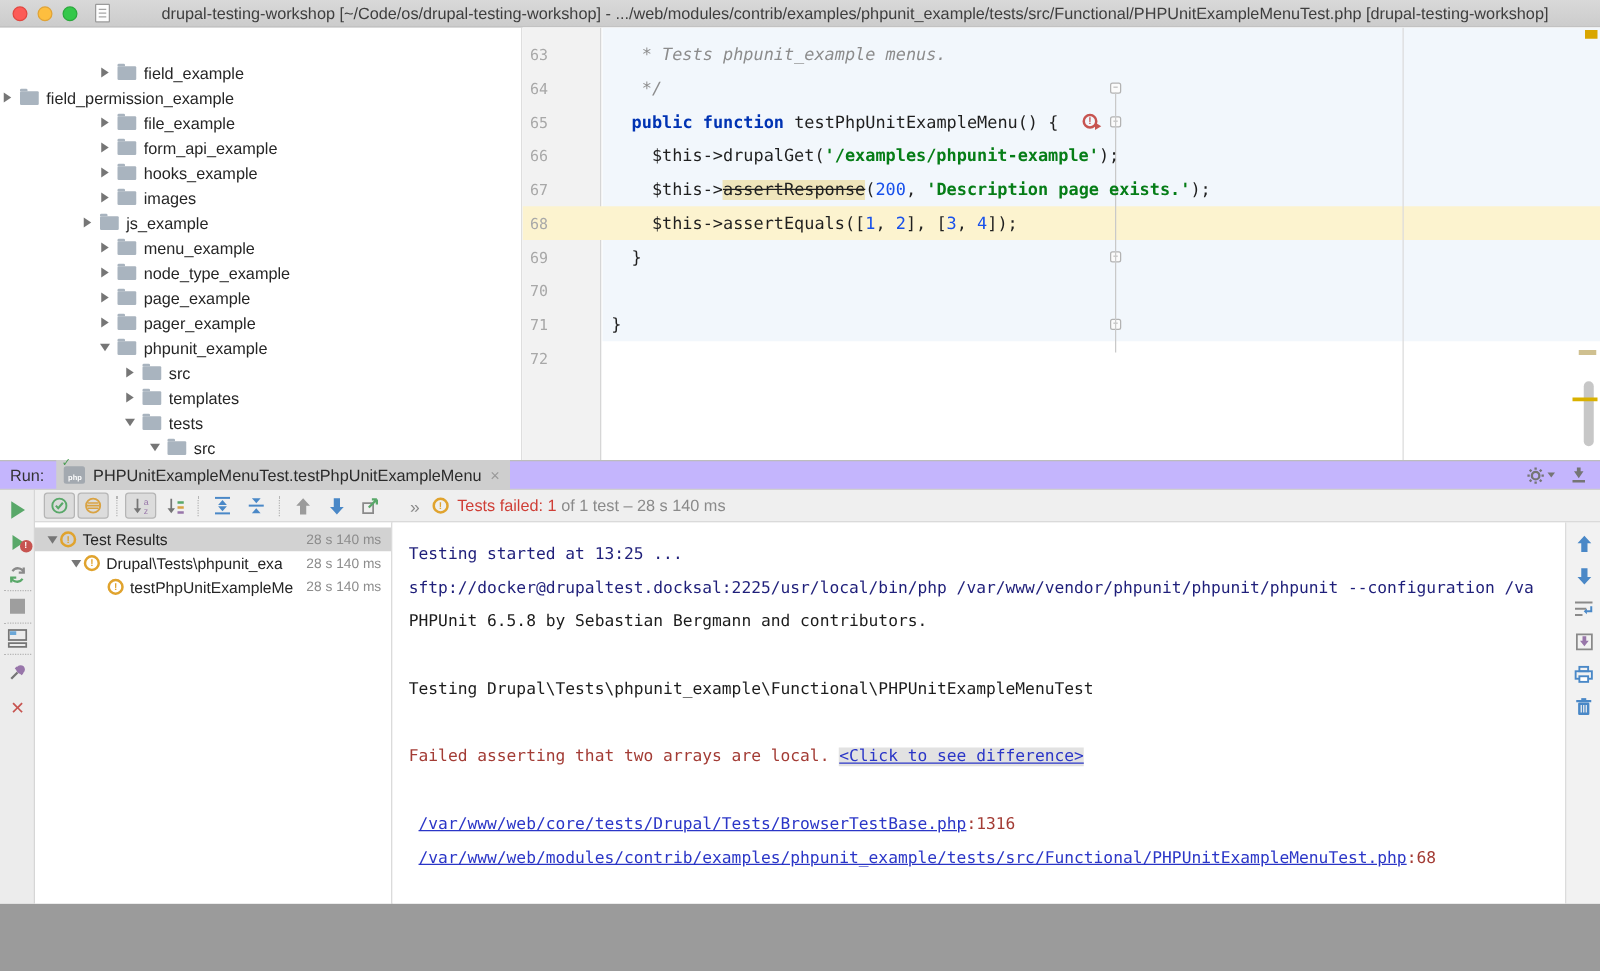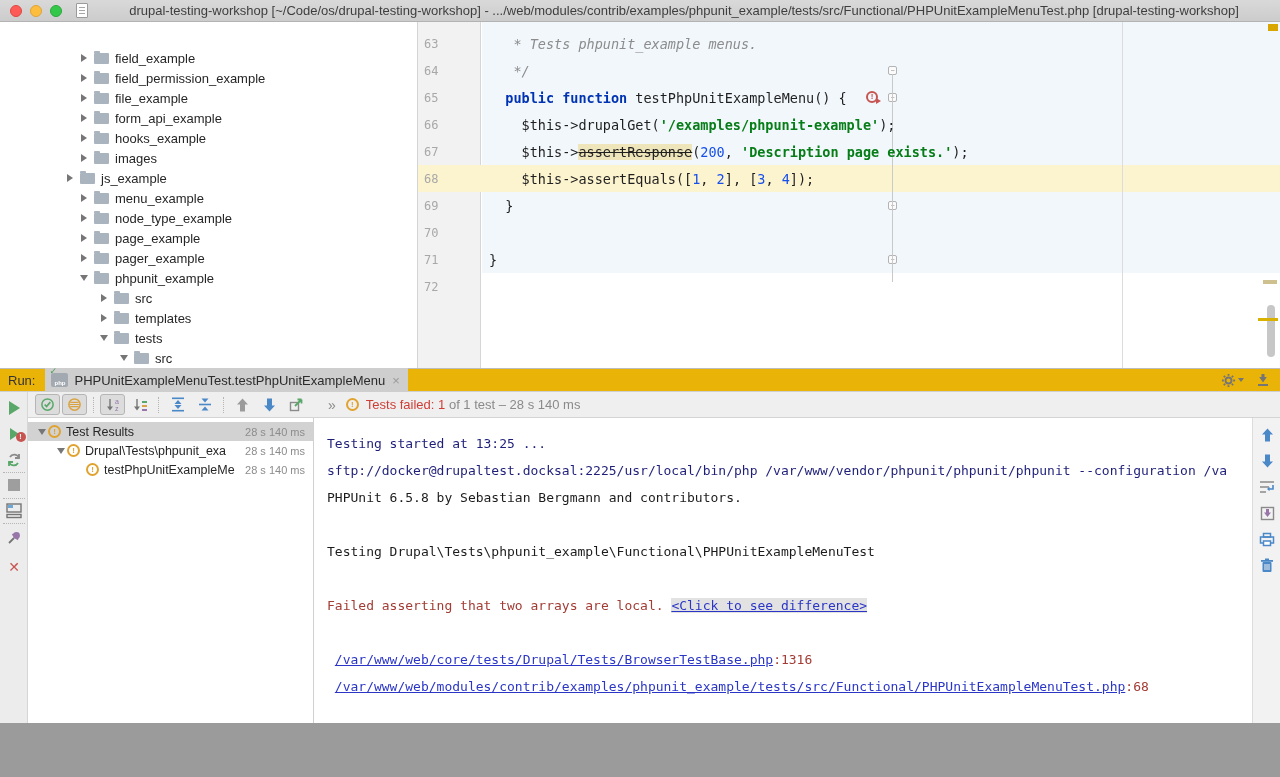--- a/index.html
+++ b/index.html
@@ -57,21 +57,21 @@
   .tk-str{color:#067d17;font-weight:bold;}
   .tk-num{color:#1750eb;}
   .tk-cmt{color:#8c8c8c;font-style:italic;}
   .tk-dep{text-decoration:line-through;background:#efe5bb;}
   .ed-scroll-thumb{left:849px;top:283px;width:8px;height:52px;background:#b4b4b4;border-radius:4px;opacity:.75;}
   .stripe-top{left:850px;top:2px;width:10px;height:7px;background:#d9a600;}
   .stripe-tan{left:845px;top:258px;width:14px;height:4px;background:#cfc090;}
   .stripe-yellow{left:840px;top:296px;width:20px;height:3px;background:#d9b100;}
 
   
-  .run-tabbar{left:0;top:368px;width:1280px;height:24px;background:#eab308;border-top:1px solid #bdbdbd;
+  .run-tabbar{left:0;top:368px;width:1280px;height:24px;background:#c4b5fd;border-top:1px solid #bdbdbd;
     border-bottom:1px solid #cfcfcf;display:flex;align-items:center;}
   .run-label{font-size:13px;color:#333;margin-left:8px;}
   .run-tab{height:24px;display:flex;align-items:center;background:#cecece;margin-left:10px;padding:0 8px 0 6px;}
   .php-ic{width:17px;height:14px;background:#a3a9b0;border-radius:2px;position:relative;margin-right:6px;flex:none;
     display:flex;align-items:flex-end;justify-content:center;}
   .php-ic span{font:bold 6px/8px "Liberation Sans",sans-serif;color:#fff;}
   .php-ic:before{content:"✓";position:absolute;top:-6px;left:-2px;color:#4a9c53;font:bold 9px/9px "DejaVu Sans",sans-serif;}
   .run-tab-label{font-size:13px;color:#2b2b2b;white-space:nowrap;}
   .tab-close{color:#9a9a9a;font-size:13px;margin-left:7px;cursor:default;}
   .tabbar-right{margin-left:auto;display:flex;align-items:center;gap:12px;margin-right:10px;}
@@ -137,21 +137,21 @@
 
 
   <div class="abs proj-tree" id="proj-tree">
       <div class="p-row" style="padding-left: 78px;">
         <span class="tri">
           <span class="tri-r"></span>
         </span>
         <span class="folder"></span>
         <span>field_example</span>
       </div>
-      <div class="p-row" style="padding-left: 78px;">
+      <div class="p-row" style="">
         <span class="tri">
           <span class="tri-r"></span>
         </span>
         <span class="folder"></span>
         <span>field_permission_example</span>
       </div>
       <div class="p-row" style="padding-left: 78px;">
         <span class="tri">
           <span class="tri-r"></span>
         </span>

